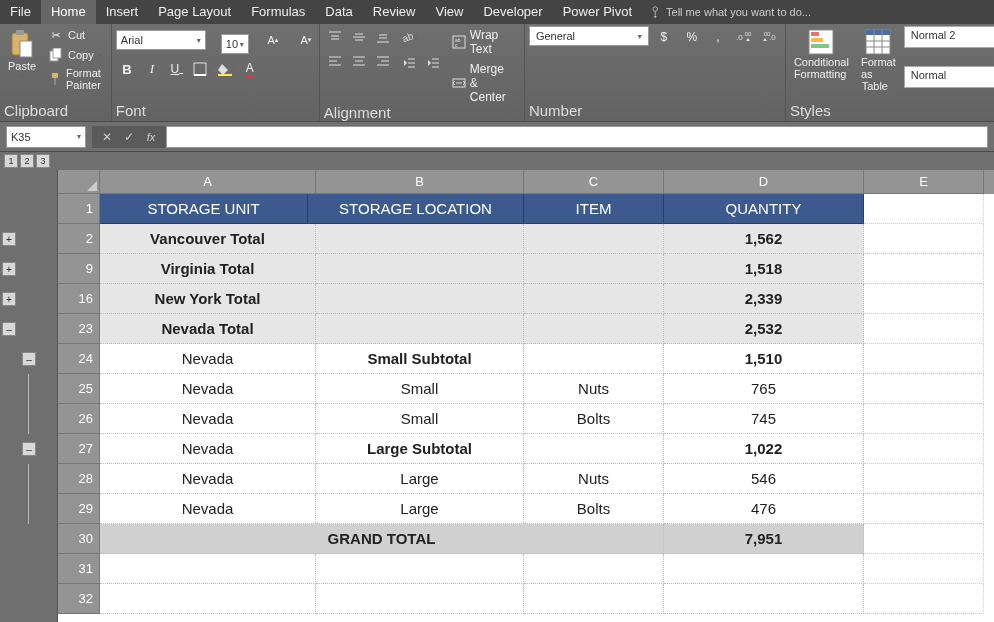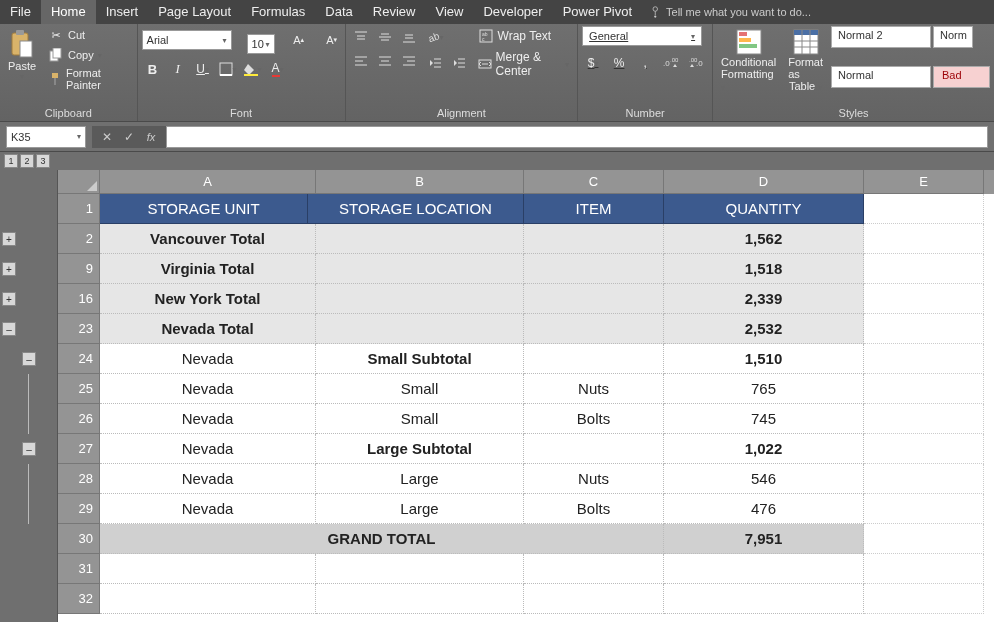--- a/index.html
+++ b/index.html
@@ -9,21 +9,21 @@
 .tabs { background: #444; display: flex; align-items: stretch; height: 24px; color: #eee; }
 .tab { padding: 4px 10px; font-size: 13px; cursor: pointer; }
 .tab.active { background: #666; color: #fff; }
 .tell-me { display: flex; align-items: center; padding: 0 8px; color: #ccc; font-size: 11px; }
 .tell-me svg { margin-right: 4px; }
 
 
 .ribbon { background: linear-gradient(#6f6f6f, #636363); height: 98px; display: flex; border-bottom: 1px solid #4a4a4a; }
 .group { border-right: 1px solid #555; display: flex; flex-direction: column; justify-content: space-between; padding: 2px 4px 0; }
 .group-body { display: flex; gap: 4px; height: 78px; align-items: flex-start; }
-.group-label { text-align: center; font-size: 11px; color: #ddd; padding-bottom: 2px; }
+.group-label { text-align: left; font-size: 15px; color: #ddd; padding-bottom: 2px; }
 
 .btn { display: flex; flex-direction: column; align-items: center; color: #eee; padding: 2px 2px; font-size: 11px; cursor: pointer; }
 .btn-icon { width: 24px; height: 24px; display: flex; align-items: center; justify-content: center; }
 .btn-icon.big { width: 32px; height: 32px; }
 .btn-label { font-size: 11px; white-space: nowrap; }
 
 .small-stack { display: flex; flex-direction: column; gap: 2px; }
 .small-row { display: flex; align-items: center; gap: 4px; color: #eee; padding: 1px 4px; font-size: 11px; cursor: pointer; }
 .small-row .i { width: 16px; height: 16px; display: inline-flex; align-items: center; justify-content: center; }
 
@@ -308,21 +308,21 @@
           <span>Merge &amp; Center</span>
           <span class="dd-arrow">▾</span>
         </div>
       </div>
     </div>
     <div class="group-label">Alignment</div>
   </div>
 
   <div class="group">
     <div class="group-body">
-      <div style="display:flex; flex-direction:column; gap:6px;text-decoration:underline;">
+      <div style="display:flex; flex-direction:row; gap:6px;">
         <div class="num-select">
           <span>General</span>
           <span class="dd-arrow">▾</span>
         </div>
         <div class="num-row">
           <span class="sq">$<span class="dd-arrow">▾</span></span>
           <span class="sq">%</span>
           <span class="sq">,</span>
           <span class="sq">
               <svg width="16" height="14">

